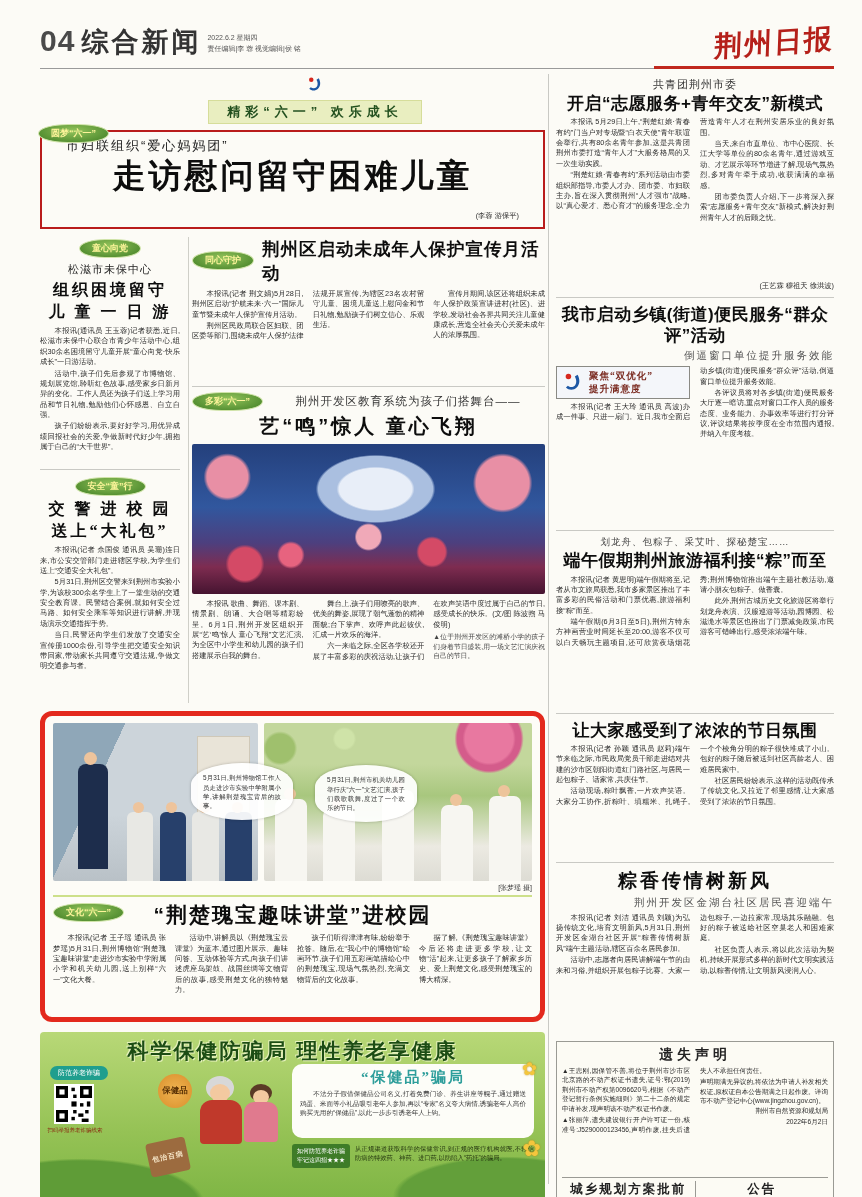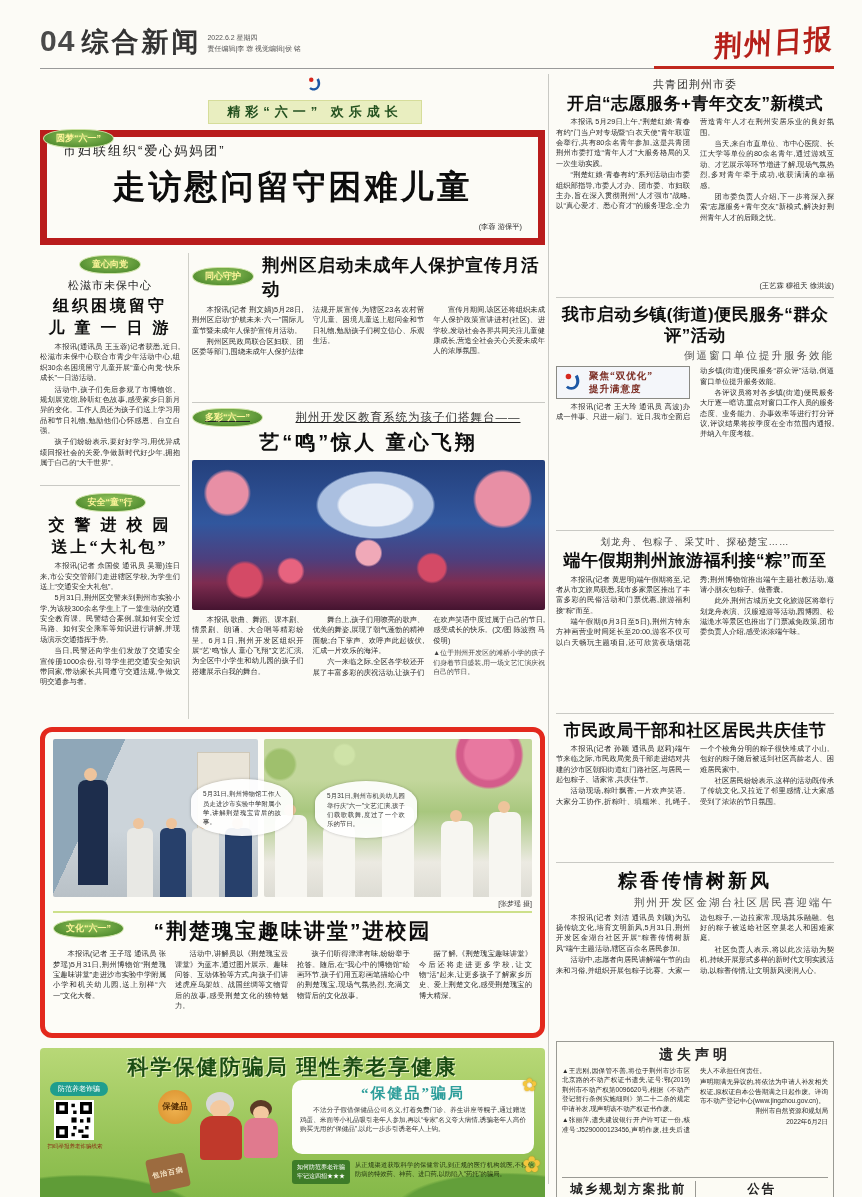--- a/index.html
+++ b/index.html
@@ -40,40 +40,40 @@
   .cols3 { column-count:3; column-gap:9px; overflow:hidden; }
   .cols4 { column-count:4; column-gap:9px; overflow:hidden; }
   .hrule { border-top:1px solid #c9c9c4; margin:5px 0; }
 
   
   .banner { display:flex; justify-content:center; align-items:center; gap:6px; margin:2px 0 0 110px; width:330px;flex-direction:column; }
   .banner-strip { background:#e9eec0; border:1px solid #d6dd9a; padding:2px 18px; font-size:13px; font-weight:900; color:#23501f; letter-spacing:5px; }
   .jlogo { width:18px; height:18px; flex:0 0 auto; }
 
   
-  .main-box { position:relative; border:7px solid #b91c1c; margin-top:6px; padding:5px 16px 6px; }
+  .main-box { position:relative; border:2px solid #b91c1c; margin-top:6px; padding:5px 24px 6px; }
   .main-tag { position:absolute; left:-4px; top:-8px; }
   .kicker { text-align:left; font-size:13px; color:#222; letter-spacing:2px; }
-  .main-title { text-align:center; font-size:33px; font-weight:900; color:#0d0d0d; letter-spacing:3px; line-height:1.15; margin:8px 0 5px; }
+  .main-title { text-align:center; font-size:33px; font-weight:900; color:#0d0d0d; letter-spacing:3px; line-height:1.15; margin:2px 0 5px; }
   .main-body { height:64px; }
 
   
   .colrow { display:flex; margin-top:8px; }
   .lcol { width:148px; flex:0 0 auto; padding-right:8px; }
   .mcol { flex:1; border-left:1px solid #cfcfc8; padding-left:3px; }
   .lc-center { text-align:center; }
   .lc-pre { font-size:11px; color:#222; margin-top:4px; letter-spacing:1px; }
   .lc-title { font-family:"Liberation Serif", serif; font-size:16px; font-weight:900; letter-spacing:3px; line-height:1.35; color:#0d0d0d; margin:2px 0 4px; }
   .lc-body { height:138px; overflow:hidden; }
   .lc-body2 { height:158px; overflow:hidden; }
 
   .mid-head { display:flex; align-items:center; gap:8px; }
   .mid-title1 { font-size:17.5px; font-weight:900; color:#0d0d0d; letter-spacing:1px; }
   .mid-body1 { height:92px; margin-top:4px; }
-  .mid-kickrow { display:flex; align-items:center; gap:8px; margin-top:4px;text-decoration:underline; }
+  .mid-kickrow { display:flex; align-items:center; gap:8px; margin-top:4px; }
   .mid-kicker { flex:1; text-align:center; font-size:11.5px; color:#333; letter-spacing:1px; }
   .mid-title2 { text-align:center; font-size:20px; font-weight:700; letter-spacing:3px; color:#0d0d0d; margin:2px 0 4px; }
   .photo-stage {
     width:100%; height:150px; border-radius:2px;
     background:
       radial-gradient(circle at 15% 80%, #d44a66 0 5%, transparent 6%),
       radial-gradient(circle at 28% 74%, #e7637f 0 4%, transparent 5%),
       radial-gradient(circle at 50% 62%, #f0a9b8 0 6%, transparent 7%),
       radial-gradient(circle at 68% 72%, #d44a66 0 5%, transparent 6%),
       radial-gradient(circle at 88% 26%, #e88fa5 0 8%, transparent 9%),
@@ -384,26 +384,26 @@
           </div>
       </div>
     </div>
 
     <div class="rsec">
       <div class="r-kicker-sm">划龙舟、包粽子、采艾叶、探秘楚宝……</div>
       <div class="r-title">端午假期荆州旅游福利接“粽”而至</div>
       <div class="r-body cols2 h132">
           <p class="b">本报讯(记者 黄思明)端午假期将至,记者从市文旅局获悉,我市多家景区推出了丰富多彩的民俗活动和门票优惠,旅游福利接“粽”而至。</p>
           <p class="b">端午假期(6月3日至5日),荆州方特东方神画营业时间延长至20:00,游客不仅可以白天畅玩主题项目,还可欣赏夜场烟花秀;荆州博物馆推出端午主题社教活动,邀请小朋友包粽子、做香囊。</p>
-          <p class="b">此外,荆州古城历史文化旅游区将举行划龙舟表演、汉服巡游等活动,园博园、松滋洈水等景区也推出了门票减免政策,团市委负责人介绍,感受浓浓端午味。</p>
+          <p class="b">此外,荆州古城历史文化旅游区将举行划龙舟表演、汉服巡游等活动,园博园、松滋洈水等景区也推出了门票减免政策,市民游客可错峰出行,感受浓浓端午味。</p>
         </div>
     </div>
 
     <div class="rsec">
-      <div class="r-title">市民政局干部和社区居民共庆佳节</div>
+      <div class="r-title">让大家感受到了浓浓的节日氛围</div>
       <div class="r-body cols2 h112">
           <p class="b">本报讯(记者 孙颖 通讯员 赵莉)端午节来临之际,市民政局党员干部走进结对共建的沙市区朝阳街道红门路社区,与居民一起包粽子、话家常,共庆佳节。</p>
           <p class="b">活动现场,粽叶飘香,一片欢声笑语。大家分工协作,折粽叶、填糯米、扎绳子,一个个棱角分明的粽子很快堆成了小山。包好的粽子随后被送到社区高龄老人、困难居民家中。</p>
           <p class="b">社区居民纷纷表示,这样的活动既传承了传统文化,又拉近了邻里感情,让大家感受到了浓浓的节日氛围。</p>
         </div>
     </div>
 
     <div class="rsec">
       <div class="r-title" style="font-size:19px; letter-spacing:3px;">粽香传情树新风</div>
       <div class="r-sub">荆州开发区金湖台社区居民喜迎端午</div>

